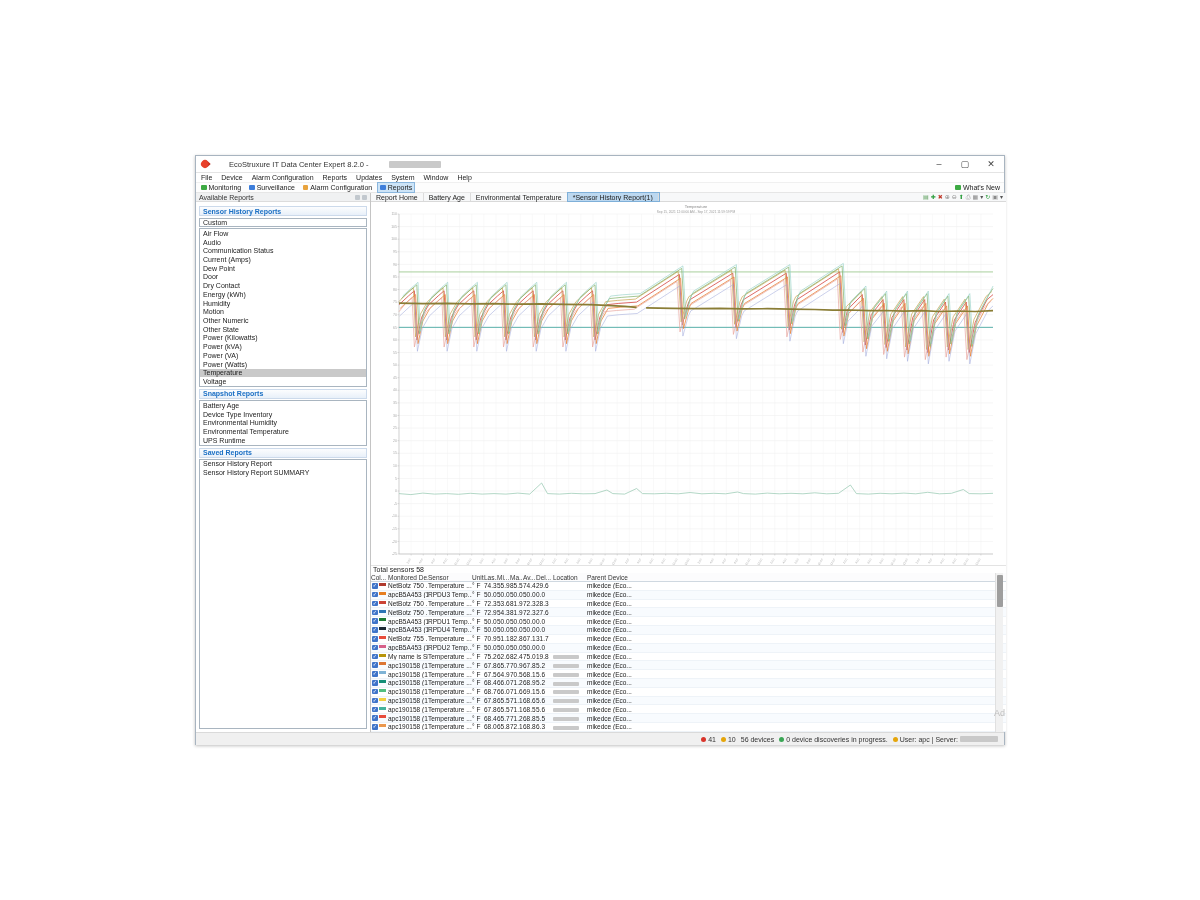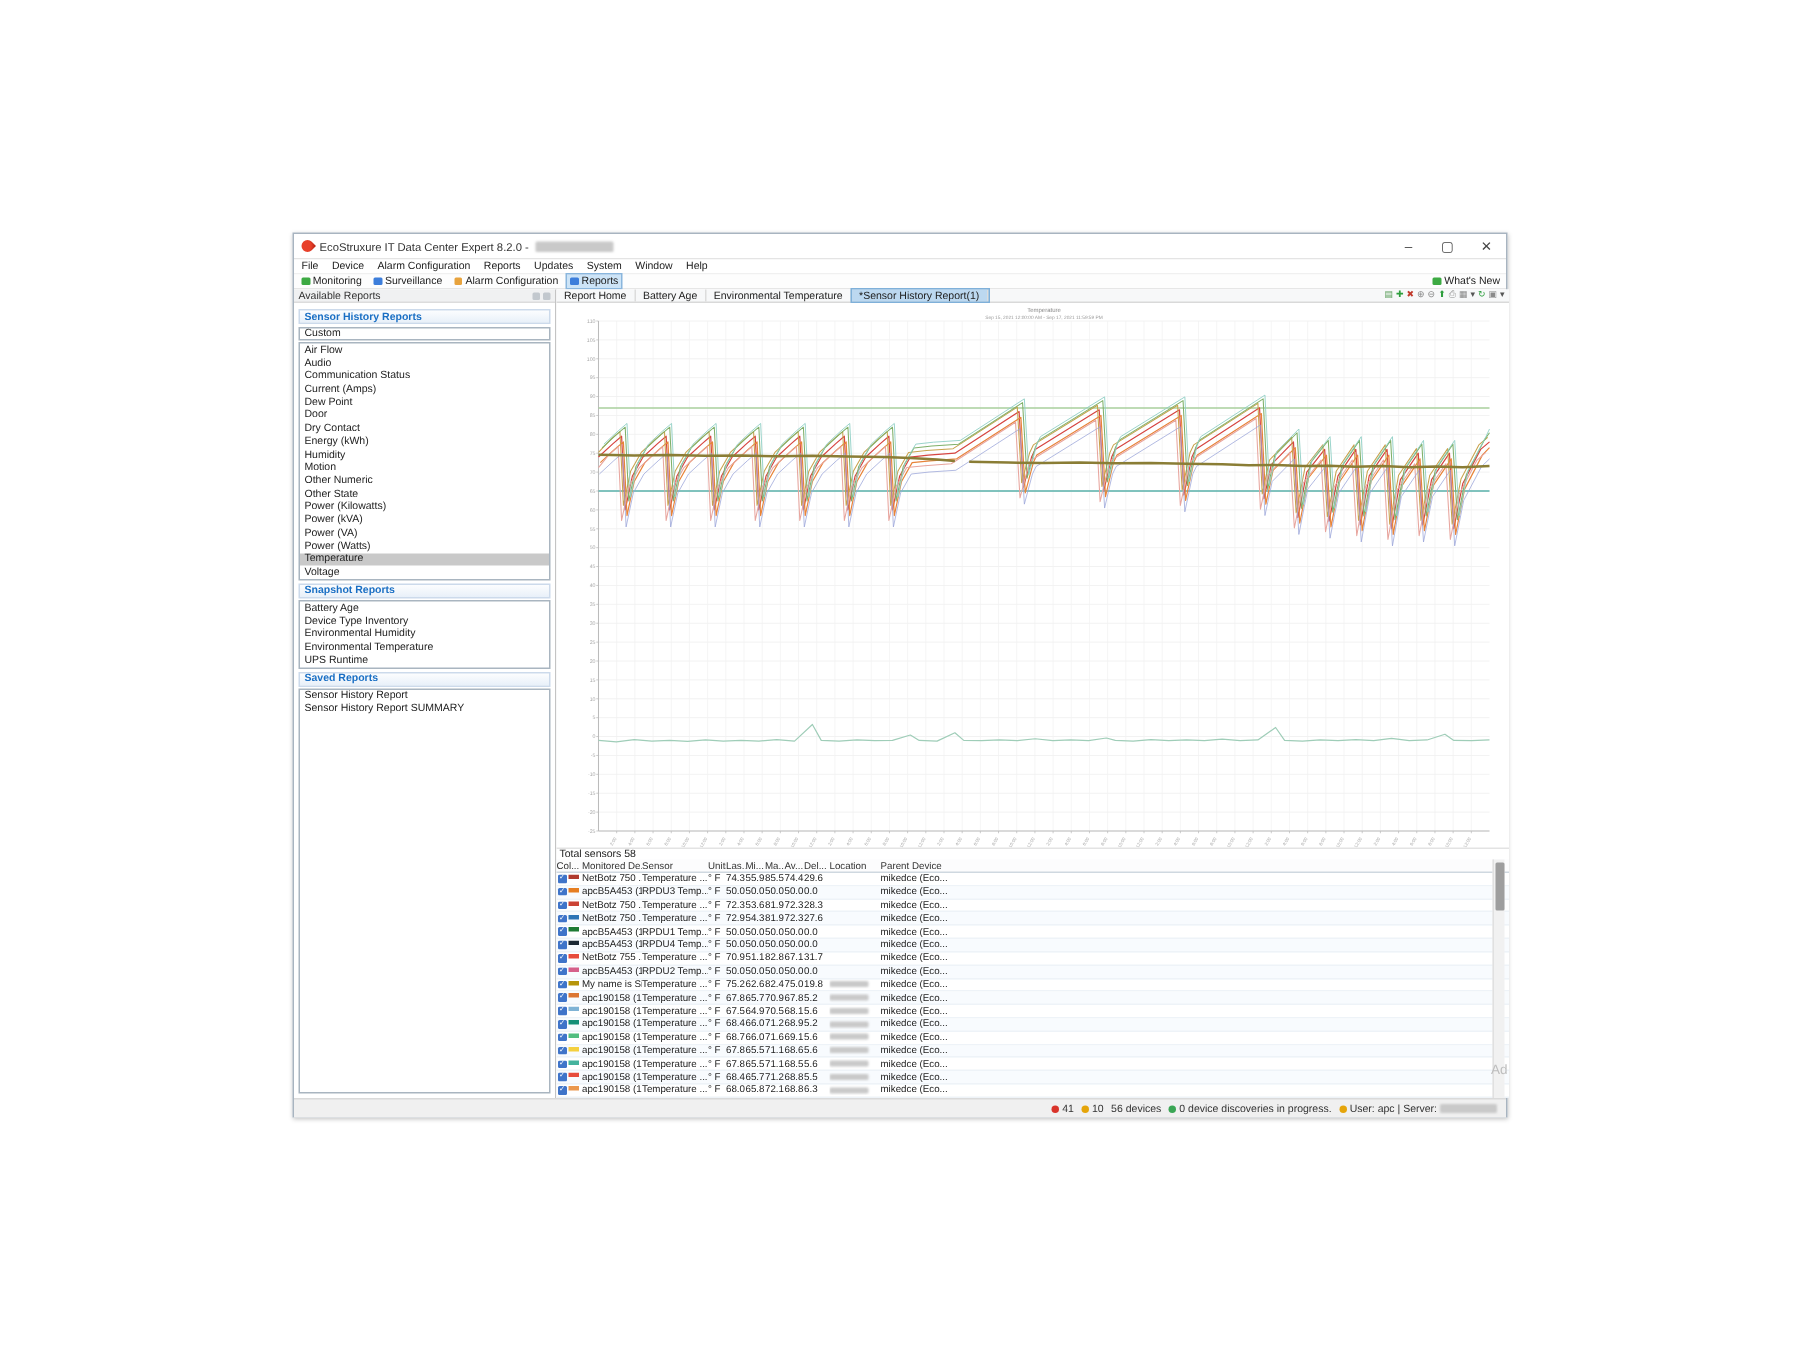--- a/index.html
+++ b/index.html
@@ -1,20 +1,20 @@
 <!DOCTYPE html>
 <html><head>
 <meta charset="utf-8">
 <style>
   * { margin:0; padding:0; box-sizing:border-box; }
   html,body { width:1200px; height:900px; background:#ffffff; font-family:"Liberation Sans", sans-serif; overflow:hidden; }
   #window { position:absolute; left:195px; top:155px; width:810px; height:590px; background:#fff; border:1px solid #a8b4c0; box-shadow:0 1px 3px rgba(0,0,0,.25); }
 
   
-  .titlebar { position:absolute; left:0; top:0; width:100%; height:17px; background:#ffffff; border-bottom:1px solid #e4e4e4; display:flex; align-items:center; }
+  .titlebar { position:absolute; left:0; top:0; width:100%; height:17px; background:#ffffff; border-bottom:1px solid #e4e4e4; display:flex; align-items:center;gap:16px; }
   .app-icon { width:8px; height:8px; margin:0 4px 0 5px; background:radial-gradient(circle at 35% 65%, #e8402a 0 55%, #b01f12 100%); border-radius:50% 0 50% 50%; transform:rotate(45deg); }
   .title-text { font-size:7.5px; color:#333; white-space:nowrap; }
   .redact { display:inline-block; background:#c9c9c9; filter:blur(.6px); border-radius:1px; vertical-align:middle; }
   .t-redact { width:52px; height:7px; margin-left:4px; }
   .win-controls { margin-left:auto; display:flex; height:100%; }
   .win-btn { width:26px; height:100%; display:flex; align-items:center; justify-content:center; font-size:9px; color:#444; }
 
   
   .menubar { position:absolute; left:0; top:17px; width:100%; height:10px; background:#fff; display:flex; align-items:center; padding-left:5px; border-bottom:1px solid #f0f0f0; }
   .menu-item { font-size:7px; color:#222; margin-right:9px; white-space:nowrap; }

